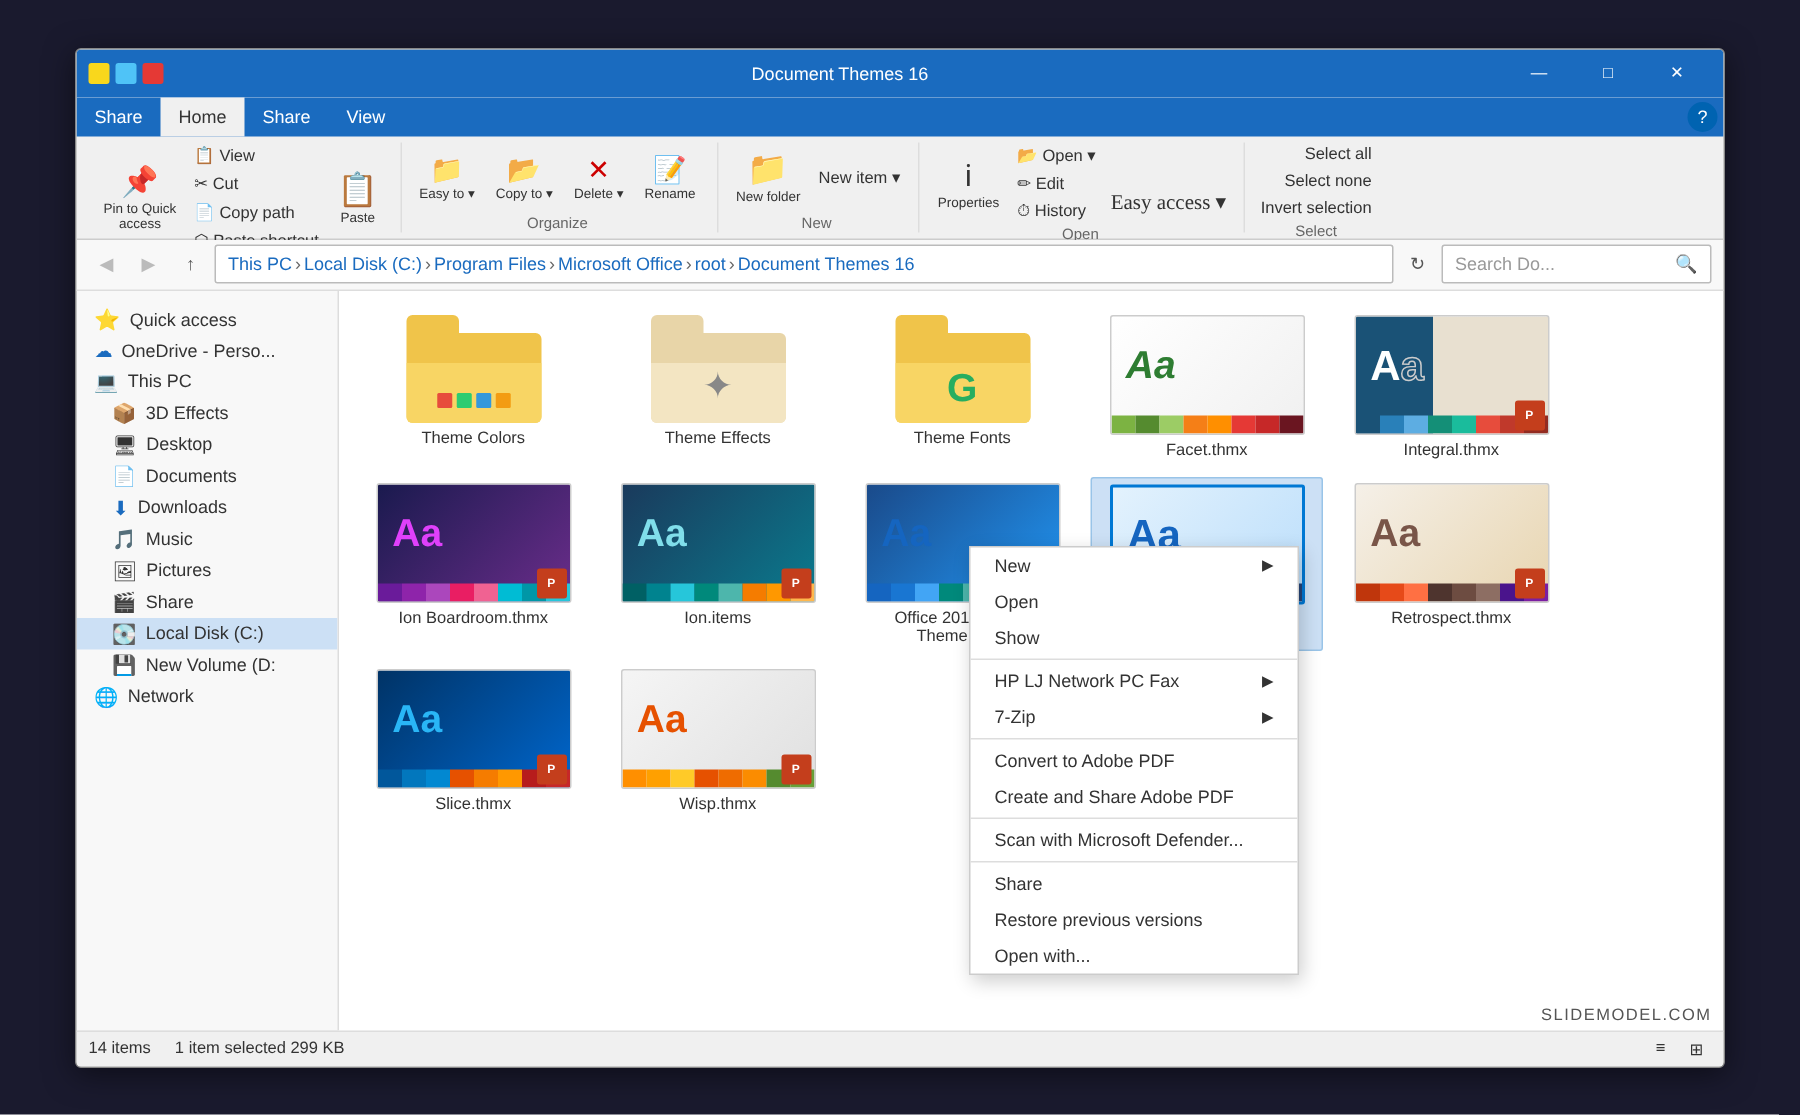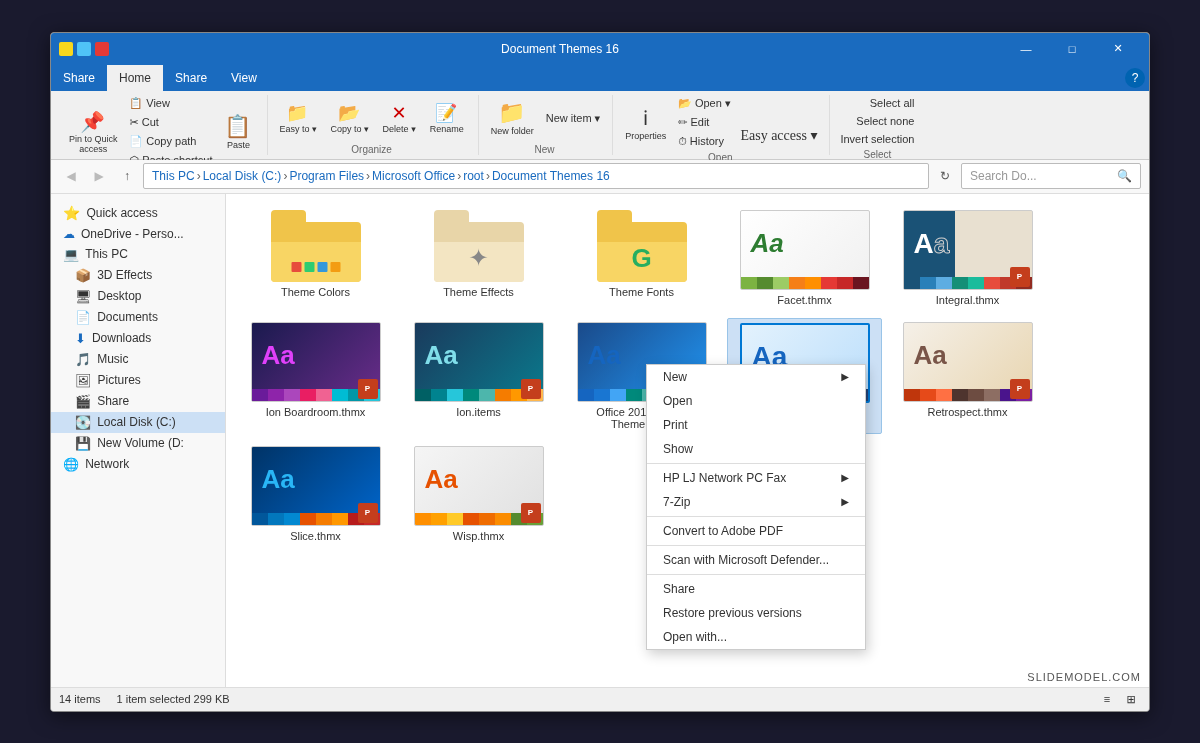--- a/index.html
+++ b/index.html
@@ -493,37 +493,37 @@
 
       <div class="context-menu" style="top: 170px; left: 420px;">
         <div class="ctx-item">
           <span class="ctx-item-left">New</span>
           <span class="ctx-arrow">▶</span>
         </div>
         <div class="ctx-item">
           <span class="ctx-item-left">Open</span>
         </div>
         <div class="ctx-item">
-          <span class="ctx-item-left">Print</span>
-        </div>
-        <div class="ctx-item">
           <span class="ctx-item-left">Show</span>
         </div>
         <div class="ctx-sep"></div>
         <div class="ctx-item">
           <span class="ctx-item-left">HP LJ Network PC Fax</span>
           <span class="ctx-arrow">▶</span>
         </div>
         <div class="ctx-item">
           <span class="ctx-item-left">7-Zip</span>
           <span class="ctx-arrow">▶</span>
         </div>
         <div class="ctx-sep"></div>
         <div class="ctx-item">
           <span class="ctx-item-left">Convert to Adobe PDF</span>
+        </div>
+        <div class="ctx-item">
+          <span class="ctx-item-left">Create and Share Adobe PDF</span>
         </div>
         <div class="ctx-sep"></div>
         <div class="ctx-item">
           <span class="ctx-item-left">Scan with Microsoft Defender...</span>
         </div>
         <div class="ctx-sep"></div>
         <div class="ctx-item">
           <span class="ctx-item-left">Share</span>
         </div>
         <div class="ctx-item">

